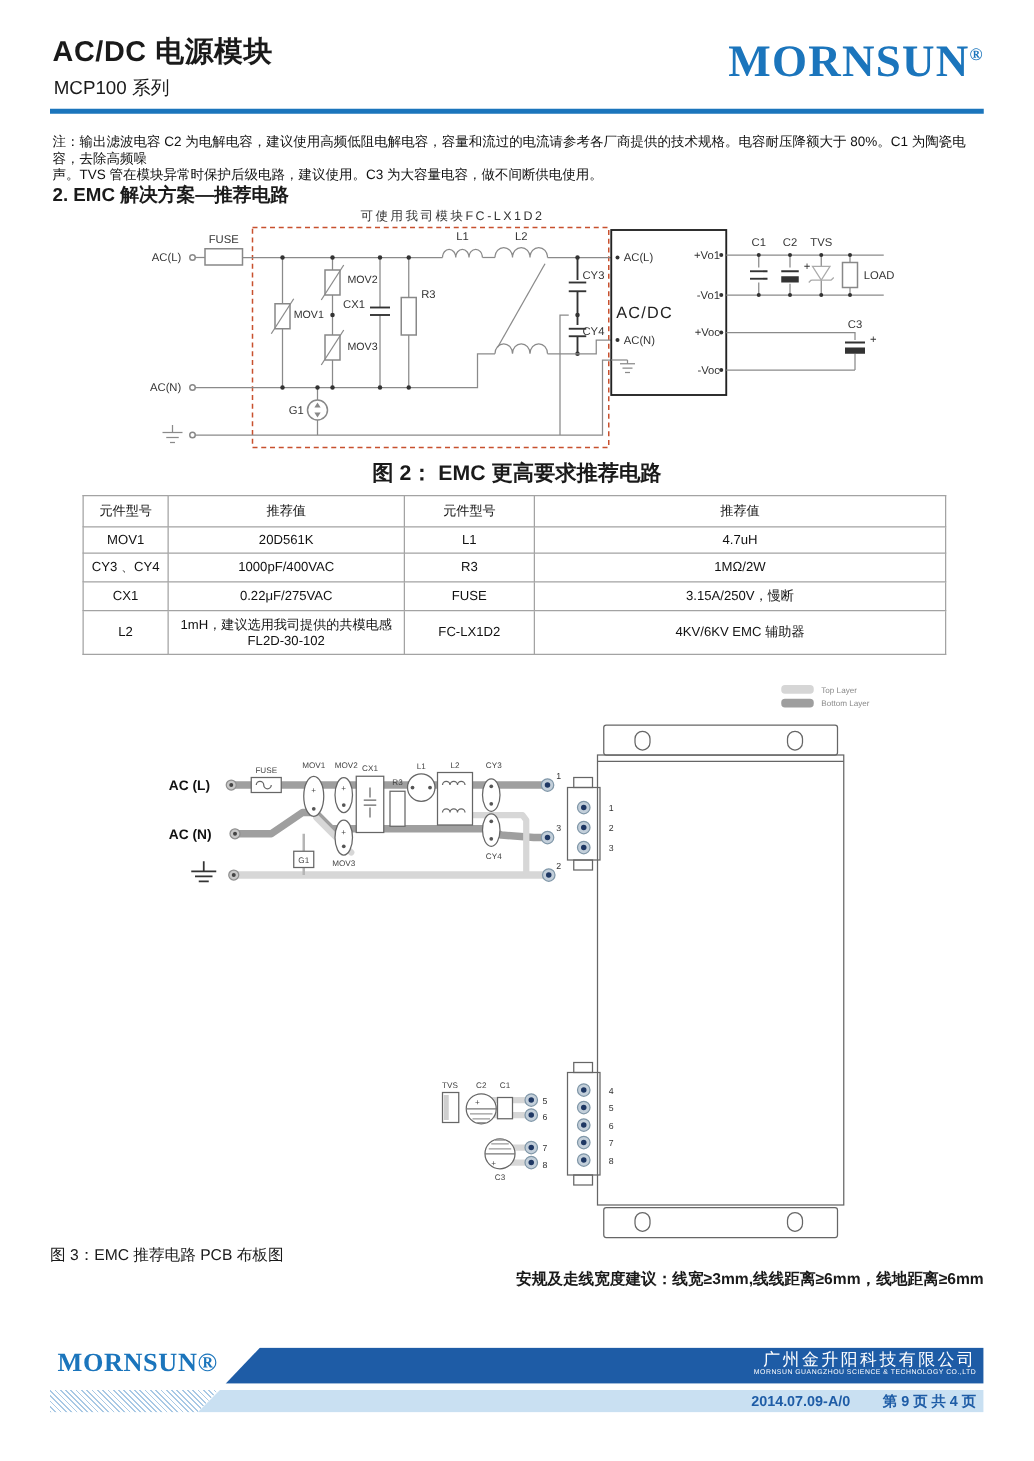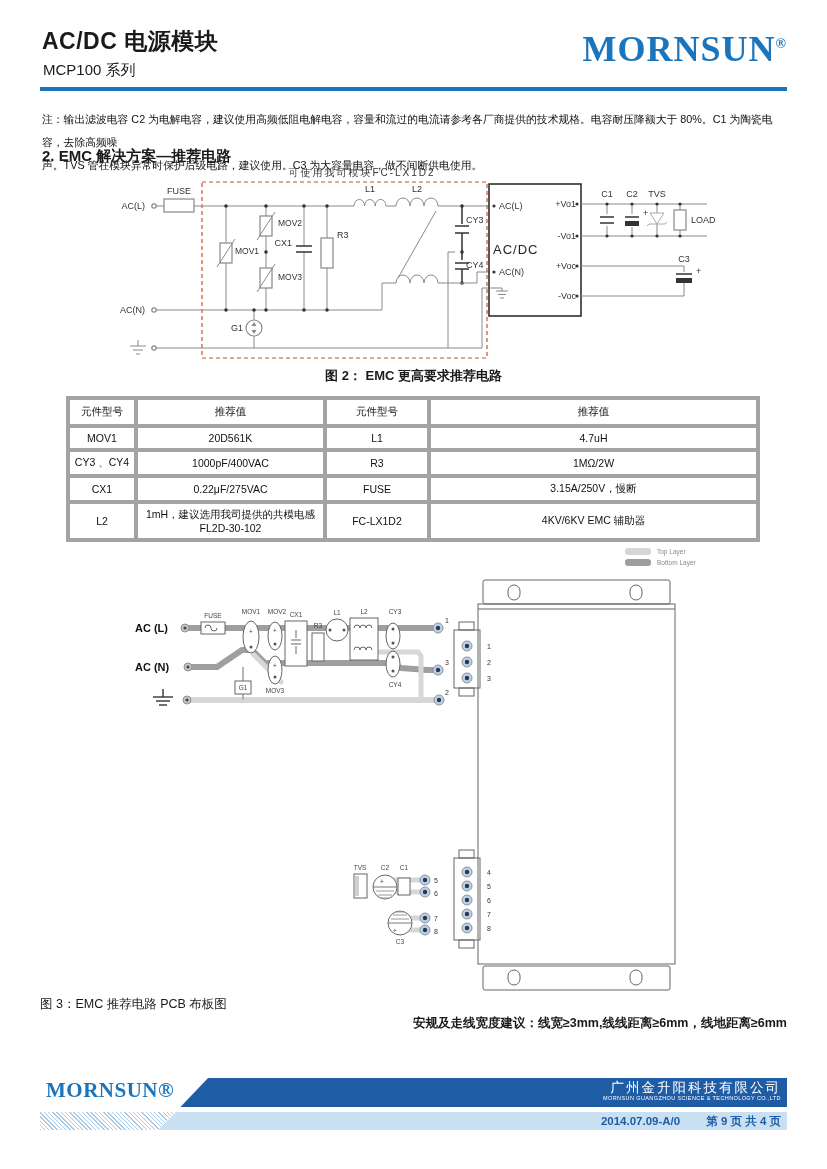--- a/index.html
+++ b/index.html
@@ -8,35 +8,35 @@
 
   
   .hdr-title   { position:absolute; left:42px; top:26px; font-size:23px; font-weight:bold; letter-spacing:0.5px; }
   .hdr-series  { position:absolute; left:43px; top:61px; font-size:15px; }
   .hdr-logo    { position:absolute; right:40px; top:28px; font-family:"Liberation Serif","DejaVu Serif",serif;
                  font-weight:bold; font-size:36px; color:#1B75BC; letter-spacing:1px; }
   .hdr-logo sup{ font-size:14px; }
   .hdr-rule    { position:absolute; left:40px; top:87px; width:747px; height:4px; background:#1B75BC; }
 
   
-  .note { position:absolute; left:42px; top:108px; width:747px; font-size:10.8px; line-height:23px; color:#111; }
+  .note { position:absolute; left:42px; top:108px; width:747px; font-size:10.8px; line-height:13px; color:#111; }
 
   
   .sec-h { position:absolute; left:42px; top:147px; font-size:15px; font-weight:bold; }
 
   
   .fig2 { position:absolute; left:52px; top:166px; }
-  .fig2-cap { position:absolute; left:40px; top:367px; width:747px; text-align:center; font-size:13px; font-weight:bold; }
+  .fig2-cap { position:absolute; left:40px; top:367px; width:747px; text-align:center; font-size:17px; font-weight:bold; }
   .fig3 { position:absolute; left:105px; top:540px; }
   .fig3-cap  { position:absolute; left:40px; top:996px;  width:747px; text-align:left; font-size:12.5px; font-weight:normal; }
   .fig3-note { position:absolute; left:40px; top:1015px; width:747px; text-align:right; font-size:12.5px; font-weight:bold; }
 
   
   table.parts { position:absolute; left:66px; top:396px; width:690px; border-collapse:collapse; table-layout:fixed; }
-  table.parts th, table.parts td { border:4px solid #a3a3a3; font-size:10.5px; font-weight:normal;
+  table.parts th, table.parts td { border:1px solid #a3a3a3; font-size:10.5px; font-weight:normal;
                  text-align:center; vertical-align:middle; padding:4px 2px; color:#111; }
   table.parts th { padding:5px 2px; }
 
   
   .t9  { font-size:9px;  fill:#333; }
   .t85 { font-size:8.5px; fill:#333; }
   .tmod{ font-size:13px; fill:#222; letter-spacing:1px; }
   .tnote{ font-size:10px; fill:#333; letter-spacing:2px; }
   .w   { stroke:#8a8a8a; stroke-width:1; fill:none; }
   .wk  { stroke:#333; stroke-width:1.5; fill:none; }

